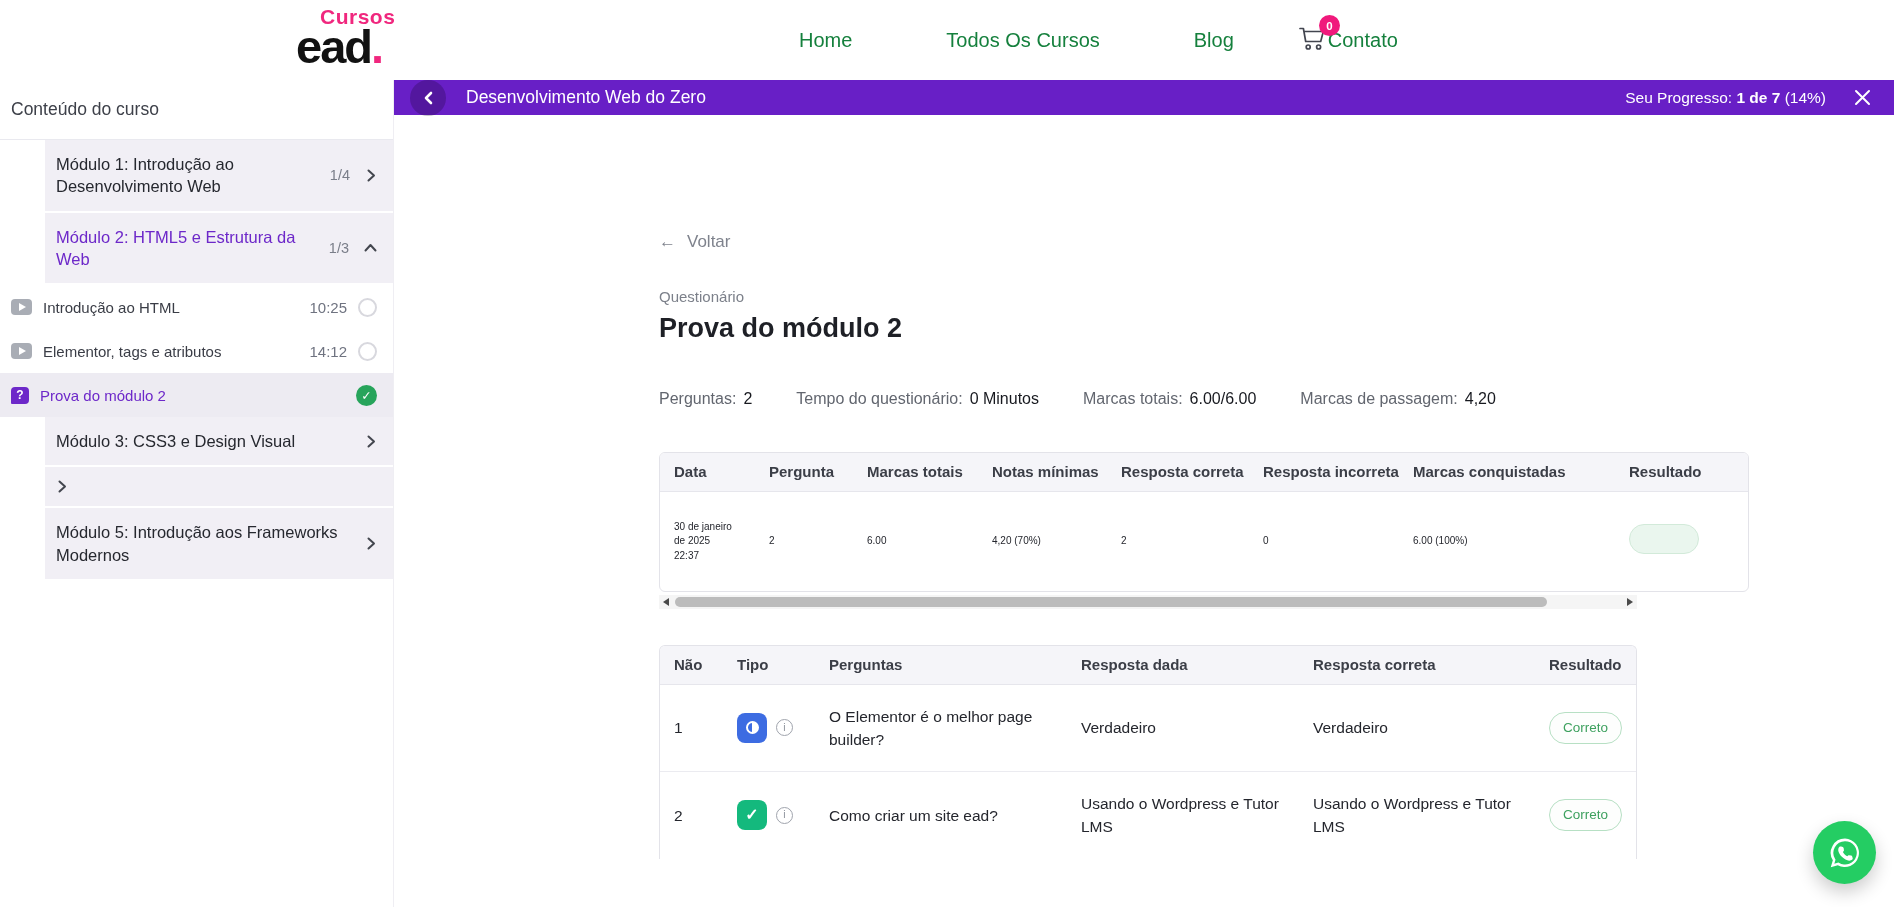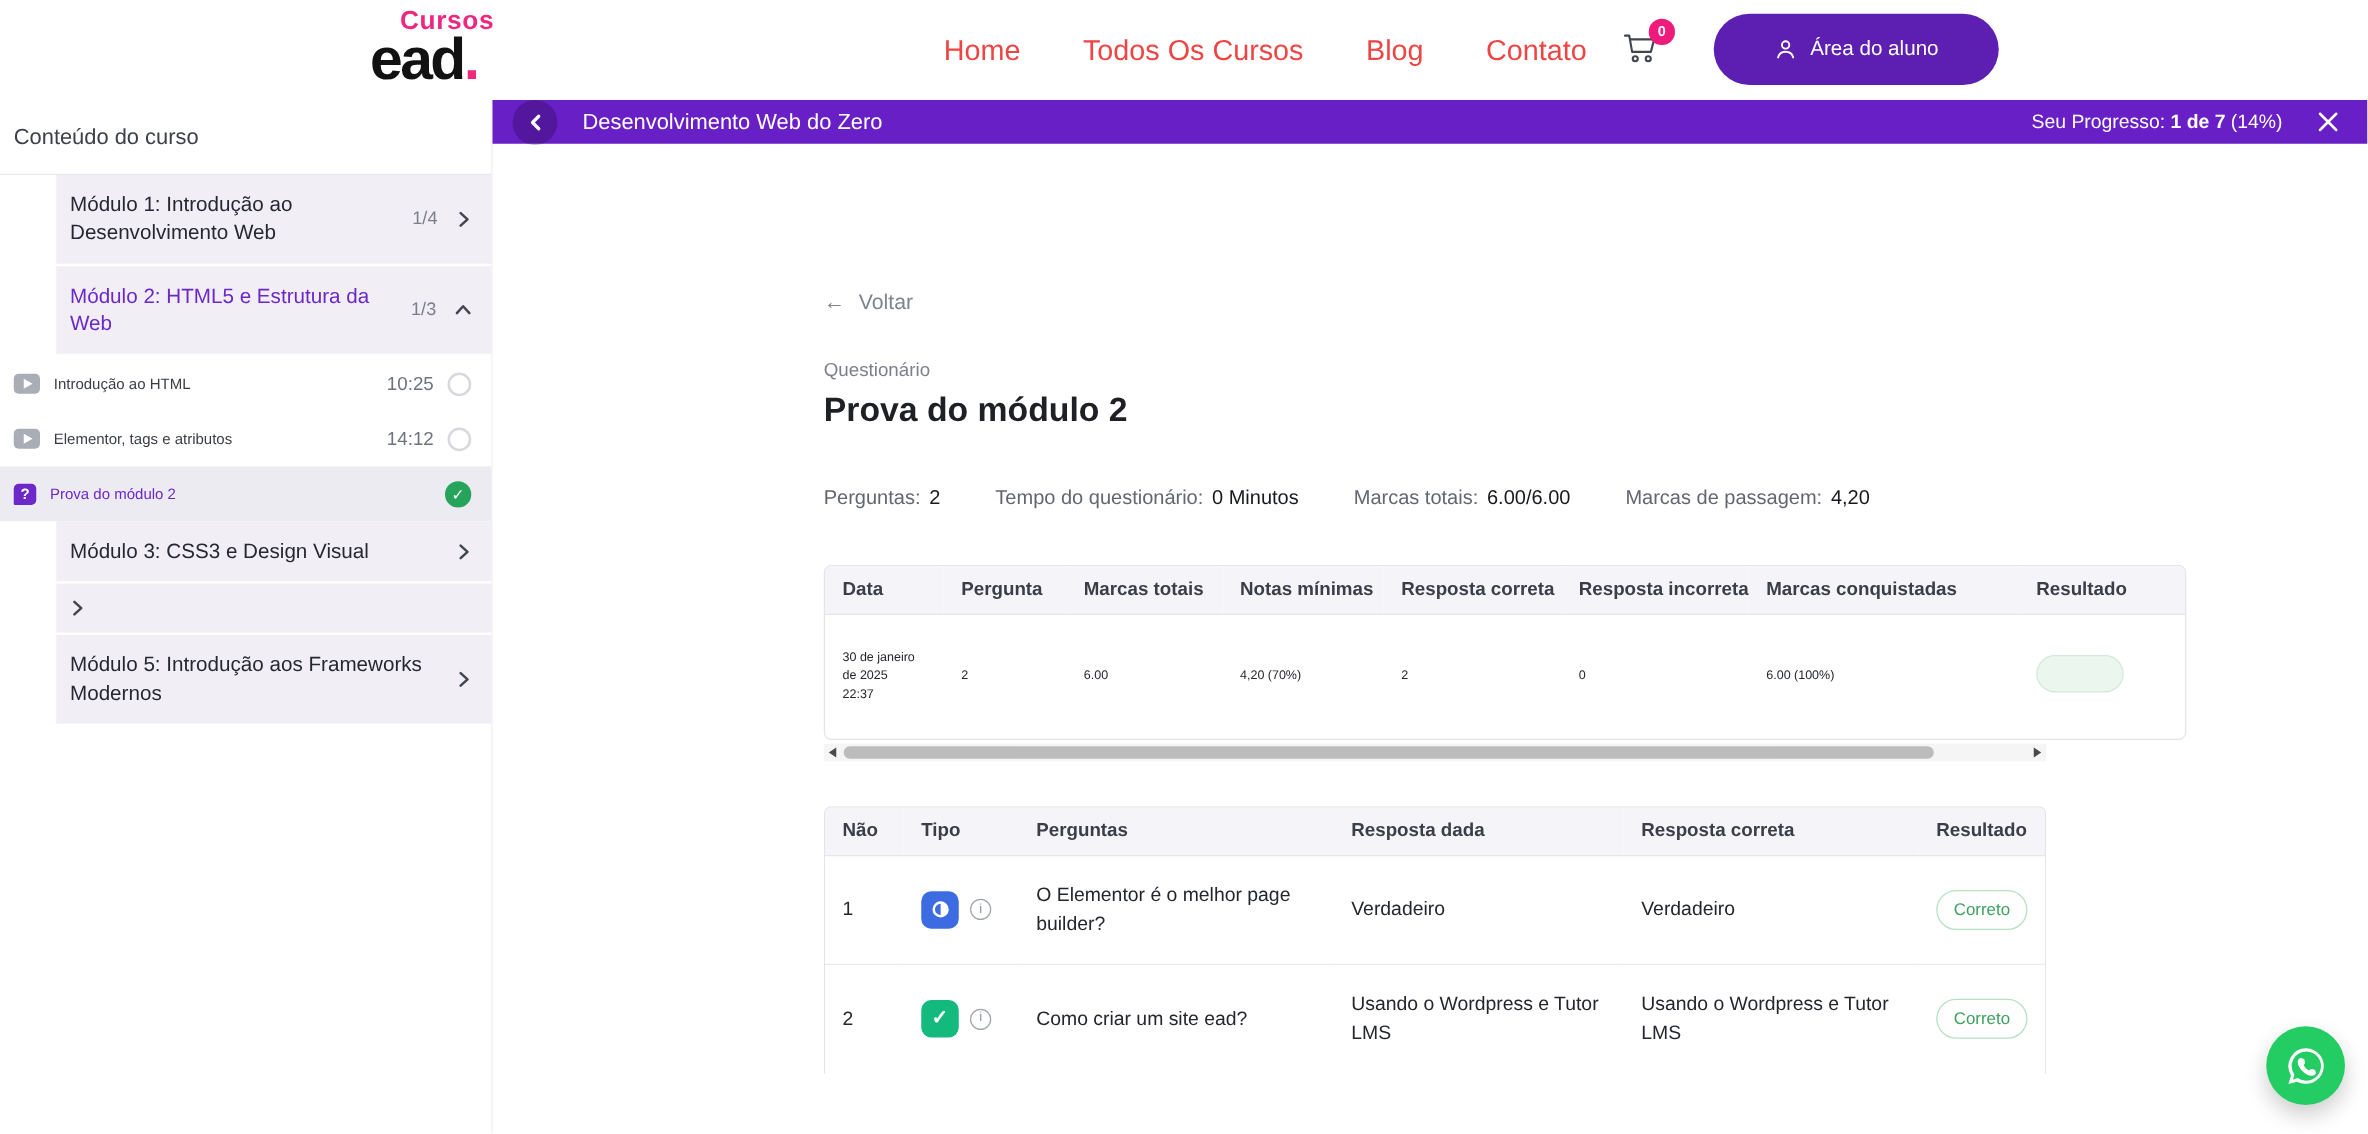--- a/index.html
+++ b/index.html
@@ -9,21 +9,21 @@
     background:#fff; position:relative; overflow:hidden; color:#24262d;
   }
 
   
   .topbar { position:absolute; top:0; left:0; width:100%; height:80px; background:#fff; z-index:5; }
   .logo { position:absolute; left:296px; top:6px; cursor:pointer; }
   .logo-top { display:block; margin-left:24px; color:#f0277e; font-weight:700; font-size:21px; letter-spacing:.5px; line-height:1; }
   .logo-main { font-size:47px; font-weight:700; color:#121212; letter-spacing:-2px; line-height:.85; }
   .logo-dot { color:#f0277e; }
   .nav { position:absolute; left:755px; top:0; height:80px; display:flex; align-items:center; gap:50px; }
-  .nav-item { font-size:23px; color:#ef4444; font-weight:500; cursor:pointer; white-space:nowrap; }
+  .nav-item { font-size:20px; color:#15803d; font-weight:500; cursor:pointer; white-space:nowrap;margin-left:44px; }
   .cart { position:absolute; left:1296px; top:22px; width:38px; height:38px; cursor:pointer; }
   .cart-badge { position:absolute; top:-7px; right:-6px; width:21px; height:21px; border-radius:50%;
     background:#f0197c; color:#fff; font-size:11.5px; font-weight:700; display:flex; align-items:center; justify-content:center; }
   .btn-student { position:absolute; left:1371px; top:11px; width:228px; height:57px; border-radius:29px;
     background:#5d1fb1; color:#fff; border:none; display:flex; align-items:center; justify-content:center;
     gap:10px; font-size:16.5px; font-family:inherit; cursor:pointer; }
 
   
   .course-bar { position:absolute; left:394px; right:0; top:80px; height:35px; background:#681fc6;
     display:flex; align-items:center; color:#fff; z-index:4; }
@@ -43,21 +43,21 @@
   .module-label { font-size:16.5px; color:#26282f; line-height:1.35; flex:1; padding-right:10px; }
   .module.active .module-label { color:#6d28c9; font-weight:500; }
   .module-count { font-size:14.5px; color:#7a7e89; margin-right:15px; white-space:nowrap; }
   .lesson { background:#fff; display:flex; align-items:center; padding:0 16px 0 11px; height:44px; cursor:pointer; }
   .lesson.active { background:#edebf2; }
   .play-icon { width:21px; height:16px; border-radius:4px; background:#a9adb5; position:relative; flex:none; }
   .play-icon::after { content:""; position:absolute; left:8px; top:4px; border-left:7px solid #fff;
     border-top:4px solid transparent; border-bottom:4px solid transparent; }
   .quiz-icon { width:18px; height:17px; border-radius:4px 4px 4px 1px; background:#6d28c9; color:#fff;
     font-size:12px; font-weight:700; display:flex; align-items:center; justify-content:center; flex:none; }
-  .lesson-label { font-size:12px; color:#3a3d46; margin-left:11px; flex:1; }
+  .lesson-label { font-size:15px; color:#3a3d46; margin-left:11px; flex:1; }
   .lesson.active .lesson-label { color:#6d28c9; }
   .lesson-time { font-size:15px; color:#6f7380; margin-right:11px; }
   .lesson-circle { width:19px; height:19px; border:2px solid #d8d8de; border-radius:50%; background:#fff; flex:none; }
   .lesson-done { width:21px; height:21px; border-radius:50%; background:#27a45b; color:#fff; font-size:12.5px;
     display:flex; align-items:center; justify-content:center; flex:none; }
 
   
   .main { position:absolute; left:395px; top:132px; right:0; bottom:0; background:#fff; overflow:hidden; }
   .content { margin-left:264px; width:978px; }
   .back-link { margin-top:100px; display:flex; align-items:center; gap:11px; color:#7f838d; font-size:17px; cursor:pointer; width:max-content; }
@@ -116,27 +116,20 @@
     <span class="nav-item">Contato</span>
   </nav>
   <div class="cart">
     <svg width="34" height="32" viewBox="0 0 34 32" fill="none" stroke="#42454f" stroke-width="1.7" stroke-linecap="round" stroke-linejoin="round">
       <path d="M4 6.5h3.4l2.3 13h15l2.6-10H8.2"></path>
       <circle cx="12.2" cy="25" r="2"></circle>
       <circle cx="22.6" cy="25" r="2"></circle>
     </svg>
     <span class="cart-badge">0</span>
   </div>
-  <button class="btn-student">
-    <svg width="19" height="19" viewBox="0 0 20 20" fill="none" stroke="#fff" stroke-width="1.6" stroke-linecap="round">
-      <circle cx="10" cy="6.3" r="3.1"></circle>
-      <path d="M3.6 16.8c.9-3.2 3.4-4.8 6.4-4.8s5.5 1.6 6.4 4.8"></path>
-    </svg>
-    <span>Área do aluno</span>
-  </button>
 </header>
 
 <div class="course-bar">
   <div class="back-btn">
     <svg width="13" height="14" viewBox="0 0 13 14" fill="none" stroke="#fff" stroke-width="2.6" stroke-linecap="round" stroke-linejoin="round">
       <path d="M9 2 4 7l5 5"></path>
     </svg>
   </div>
   <span class="course-title">Desenvolvimento Web do Zero</span>
   <span class="progress"><span>Seu Progresso: </span><b>1 de 7</b><span> (14%)</span></span>

